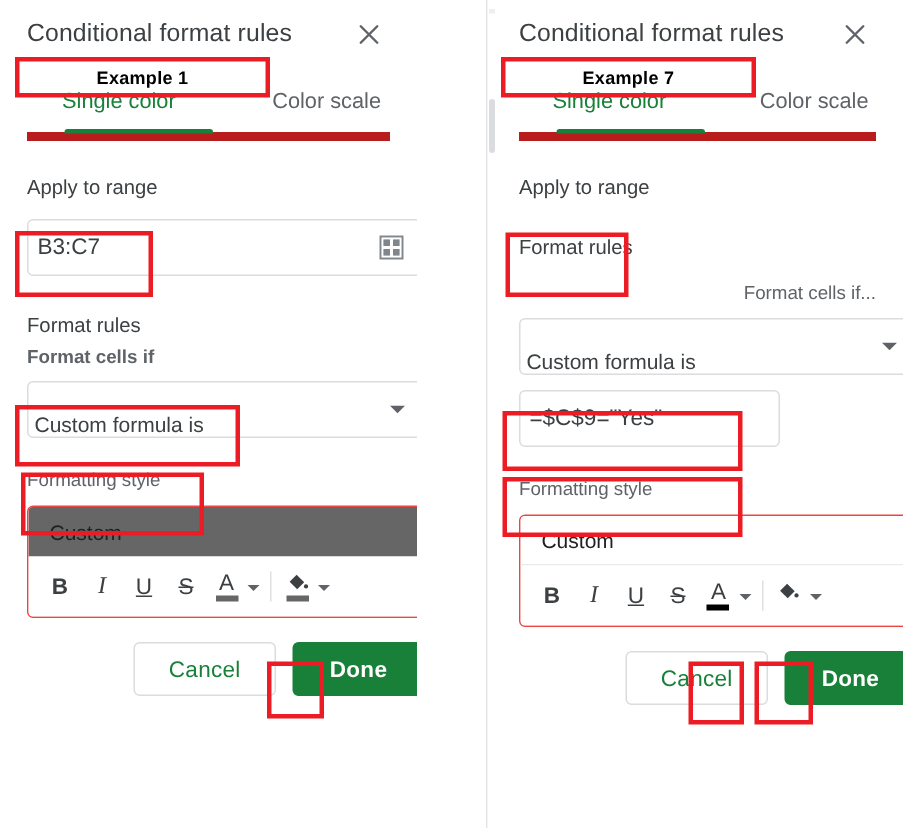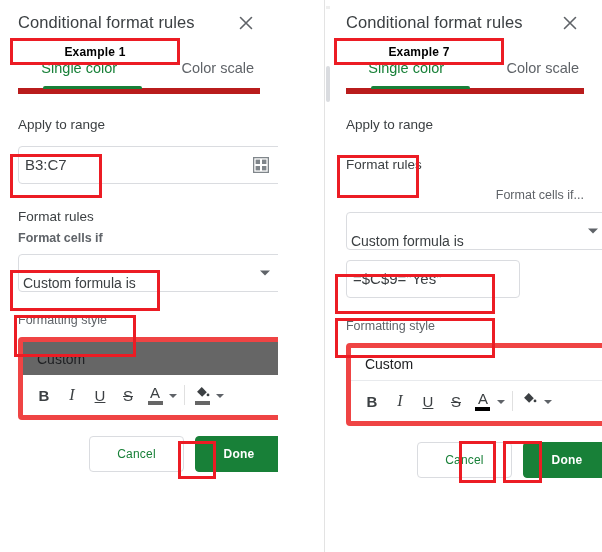--- a/index.html
+++ b/index.html
@@ -227,21 +227,21 @@
   }
 
   .formula-box {
     width: 174px;
     margin-top: 10px;
   }
 
   
   .format-style {
     width: 265px;
-    border: 5px solid #ef4444;
+    border: 1px solid #ef4444;
     border-radius: 4px;
     box-sizing: border-box;
     margin-top: 11px;
     overflow: hidden;
     background: #ffffff;
   }
   .preview-row {
     height: 33px;
     display: flex;
     align-items: center;
@@ -326,21 +326,21 @@
   
   .footer {
     display: flex;
     justify-content: flex-end;
     margin-top: 16px;
     width: 265px;
   }
   .btn {
     height: 36px;
     border-radius: 4px;
-    font-size: 12px;
+    font-size: 15px;
     display: flex;
     align-items: center;
     justify-content: center;
     cursor: pointer;
     box-sizing: border-box;
     letter-spacing: 0.2px;
   }
   .btn-cancel {
     width: 95px;
     border: 1px solid #dadce0;

